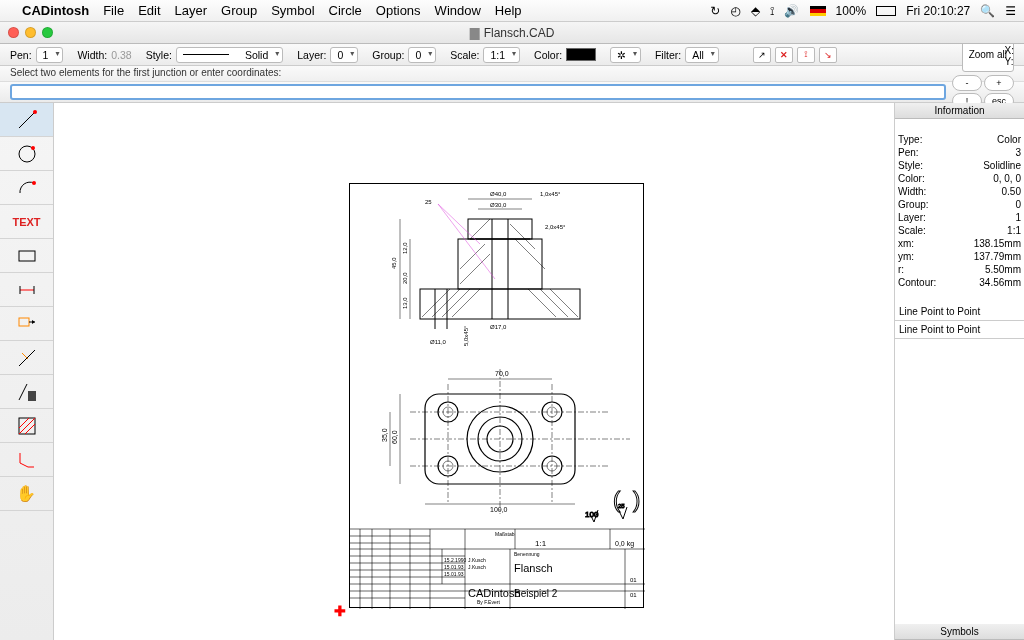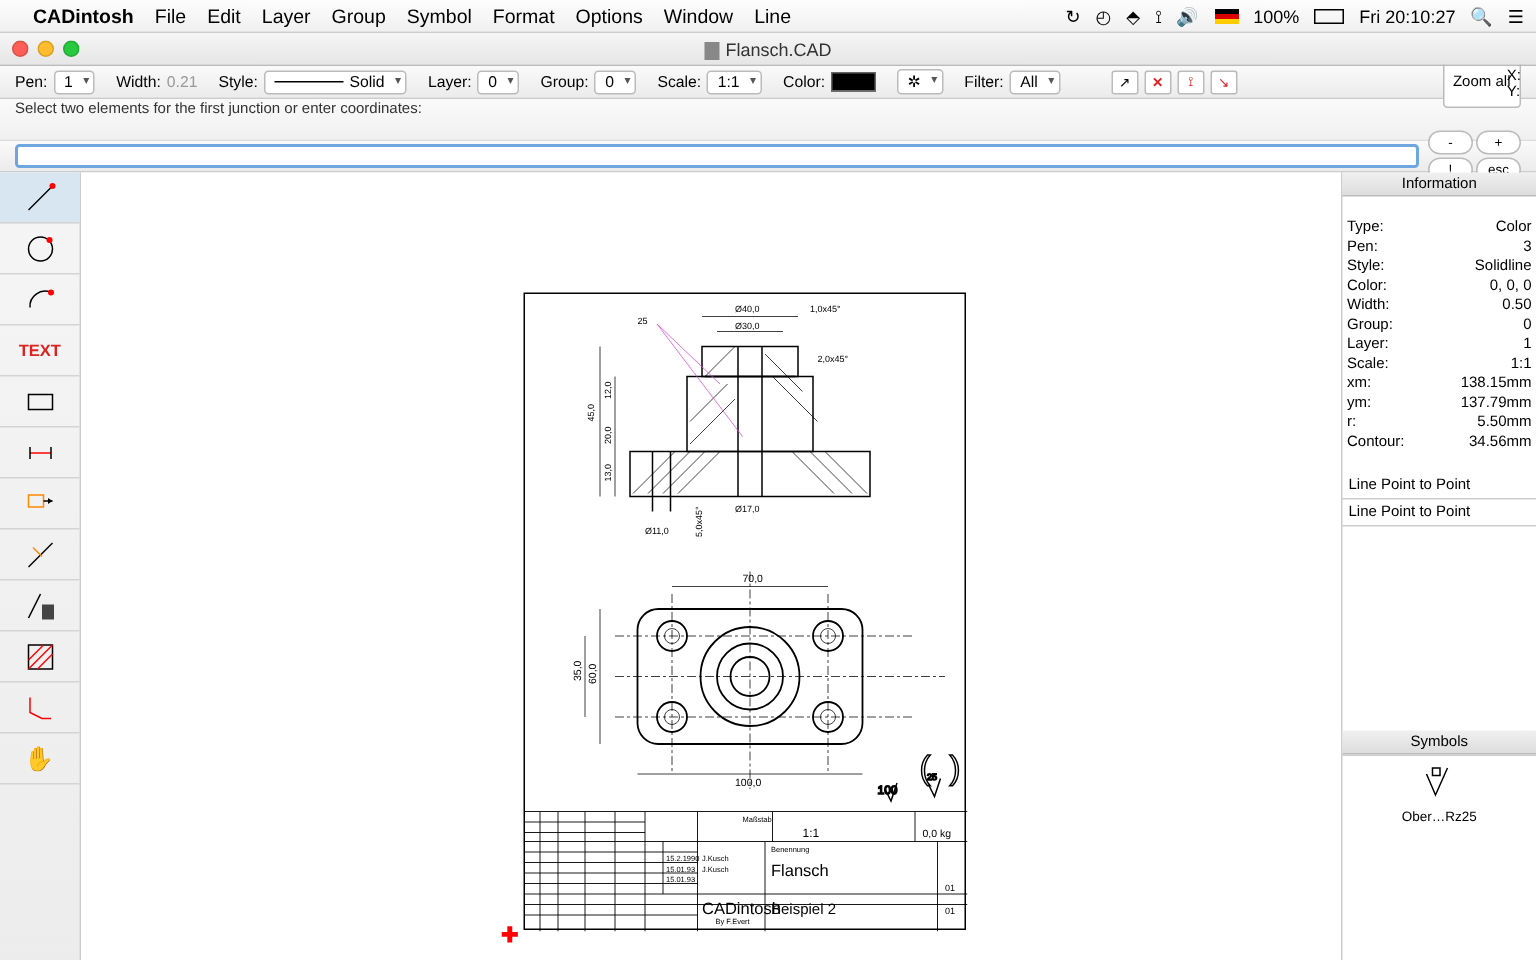--- a/index.html
+++ b/index.html
@@ -42,21 +42,21 @@
 .toolbar .grp { display: flex; align-items: center; gap: 4px; }
 .sel {
   background: #fff; border: 1px solid #bbb; border-radius: 3px;
   padding: 1px 14px 1px 6px; font-size: 10.5px; position: relative;
 }
 .sel:after { content:"▾"; position:absolute; right:3px; top:1px; font-size:8px; color:#555;}
 .swatch { width: 30px; height: 13px; background: #000; border: 1px solid #666; }
 .linesample { width: 46px; height: 0; border-top: 1px solid #000; }
 .iconbtn { width: 18px; height: 16px; border: 1px solid #bbb; border-radius: 2px; background: #fff; display: inline-flex; align-items:center; justify-content:center; font-size: 9px;}
 .redx { color: #d22; font-weight: bold; }
-.prompt { height: 28px; padding: 1px 10px; background: linear-gradient(#fafafa,#f0f0f0); border-bottom:1px solid #ddd; font-size: 10px; color: #333; }
+.prompt { height: 16px; padding: 1px 10px; background: linear-gradient(#fafafa,#f0f0f0); border-bottom:1px solid #ddd; font-size: 10px; color: #333; }
 .coordbar { position: absolute; right: 10px; top: 45px; font-size: 10px; }
 .coordbar div { display:flex; gap:2px; }
 .cmdrow {
   height: 21px; display: flex; align-items: center;
   background: linear-gradient(#fafafa,#ebebeb);
   border-bottom: 1px solid #ccc;
   padding: 0 10px; gap: 6px;
 }
 .cmdinput { flex: 1; border: 2px solid #6ea6e0; border-radius: 3px; height: 16px; background: #fff; }
 .round-btn { width: 30px; height: 16px; border-radius: 8px; border:1px solid #bbb; background:#fff; font-size:9px; display:inline-flex; align-items:center; justify-content:center;}
@@ -94,24 +94,24 @@
 <body>
 
 <div class="menubar">
   <span></span>
   <span class="app">CADintosh</span>
   <span>File</span>
   <span>Edit</span>
   <span>Layer</span>
   <span>Group</span>
   <span>Symbol</span>
-  <span>Format</span>
+  <span>Circle</span>
   <span>Options</span>
   <span>Window</span>
-  <span>Line</span>
+  <span>Help</span>
   <div class="right">
     <span>↻</span>
     <span>◴</span>
     <span>⬘</span>
     <span>⟟</span>
     <span>🔊</span>
     <span style="display:inline-block;width:16px;height:10px;background:linear-gradient(#000 33%,#d00 33% 66%,#fc0 66%);"></span>
     <span>100%</span>
     <span style="display:inline-block;width:20px;height:10px;border:1px solid #000;"></span>
     <span>Fri 20:10:27</span>
@@ -132,25 +132,25 @@
   </div>
 </div>
 
 <div class="toolbar">
   <div class="grp">
     <span>Pen:</span>
     <span class="sel">1</span>
   </div>
   <div class="grp">
     <span>Width:</span>
-    <span class="greyed">0.21</span>
+    <span class="greyed">0.38</span>
   </div>
   <div class="grp">
     <span>Style:</span>
-    <span class="sel" style="display:flex;align-items:center;gap:4px;">
+    <span class="sel" style="display:flex;align-items:center;gap:16px;">
       <span class="linesample"></span>
         <span>Solid</span>
     </span>
   </div>
   <div class="grp">
     <span>Layer:</span>
     <span class="sel">0</span>
   </div>
   <div class="grp">
     <span>Group:</span>
@@ -469,21 +469,14 @@
         </div>
         <div>
           <span>Contour:</span>
           <span>34.56mm</span>
         </div>
       </div>
     <div class="list-item">Line Point to Point</div>
     <div class="list-item">Line Point to Point</div>
     <div style="flex:1;"></div>
     <div class="head">Symbols</div>
-    <div class="symbols-box" style="padding:6px;text-align:center;">
-      <svg width="30" height="26">
-          <path d="M6 6 L12 20 L20 2" stroke="#000" fill="none"></path>
-          <rect x="10" y="2" width="5" height="5" stroke="#000" fill="none"></rect>
-        </svg>
-      <div style="font-size:9px;">Ober…Rz25</div>
-    </div>
   </div>
 </div>
 
 </body></html>

